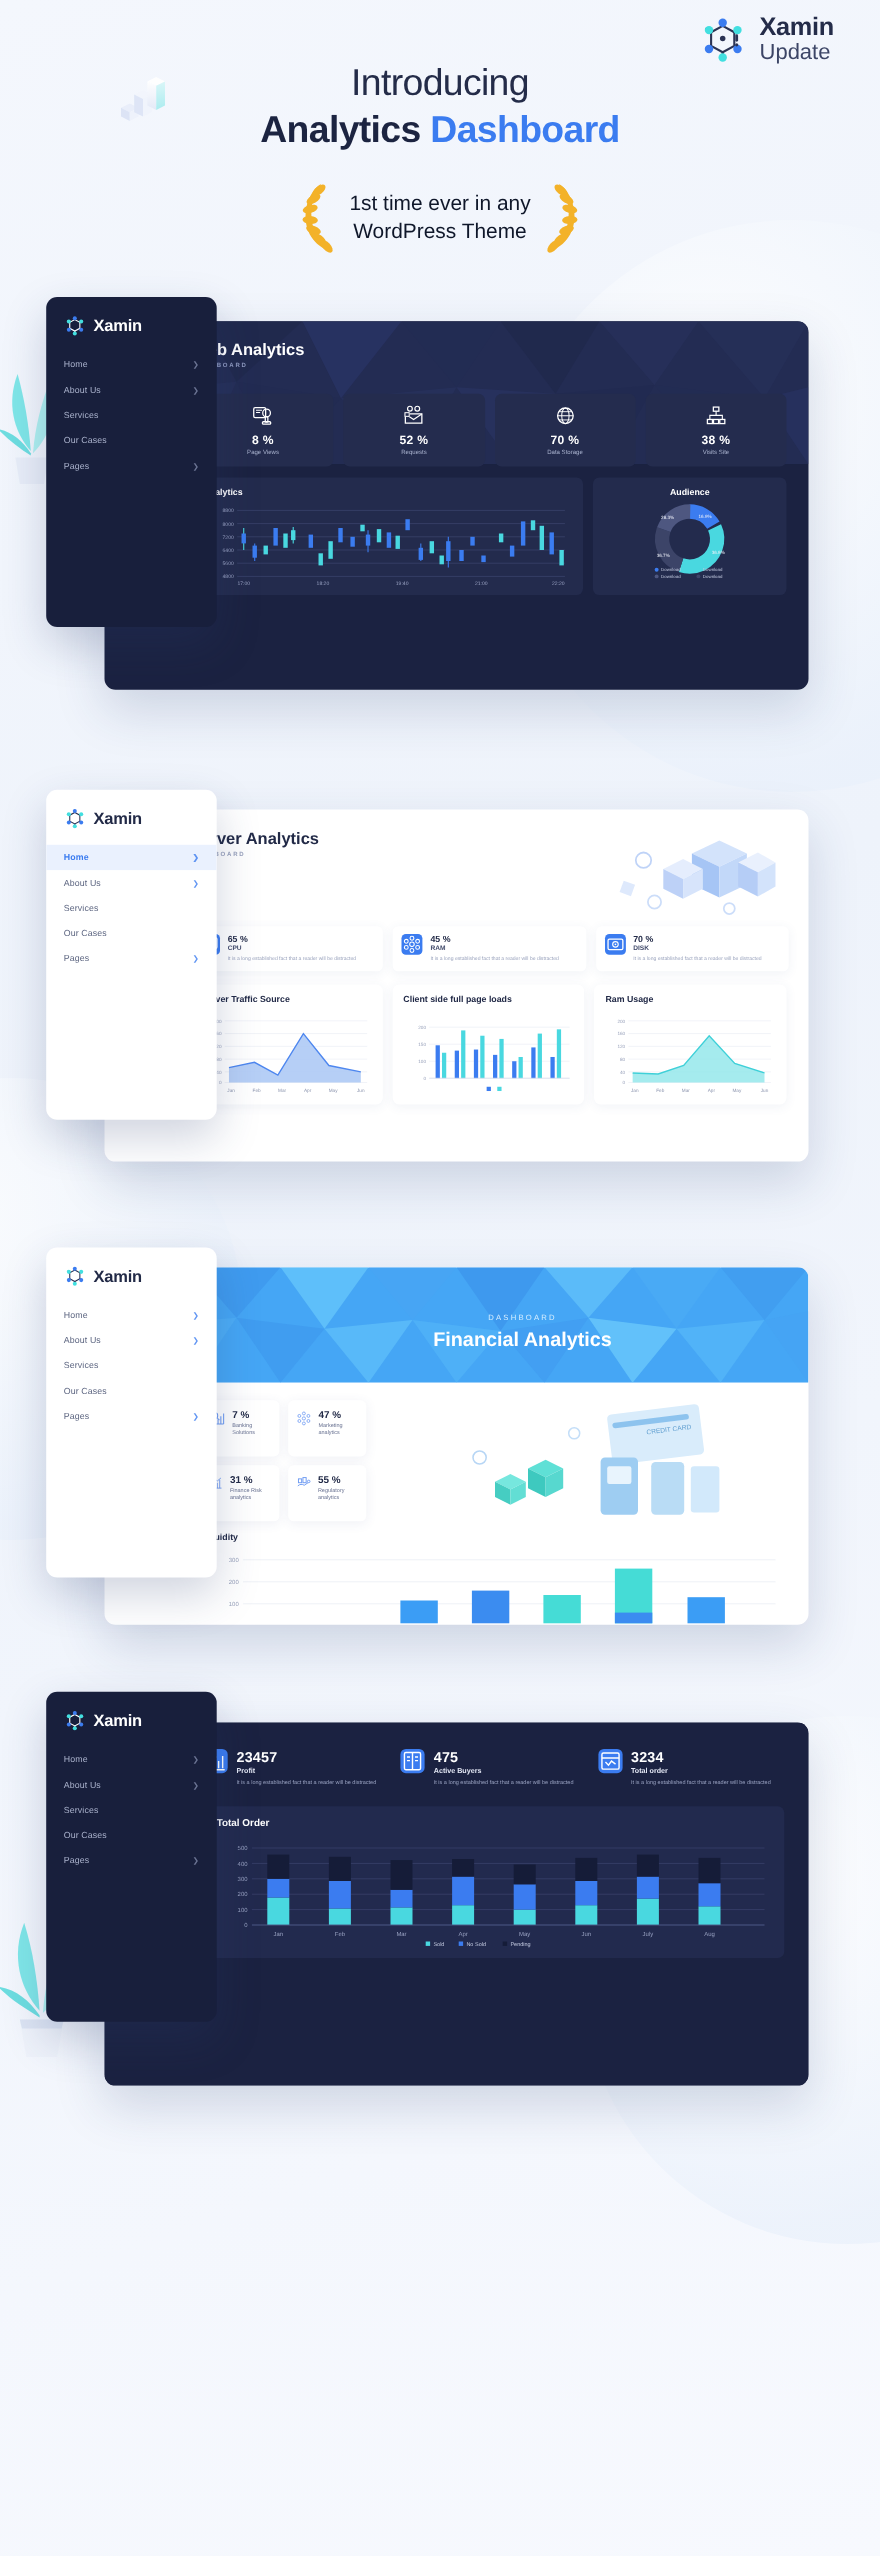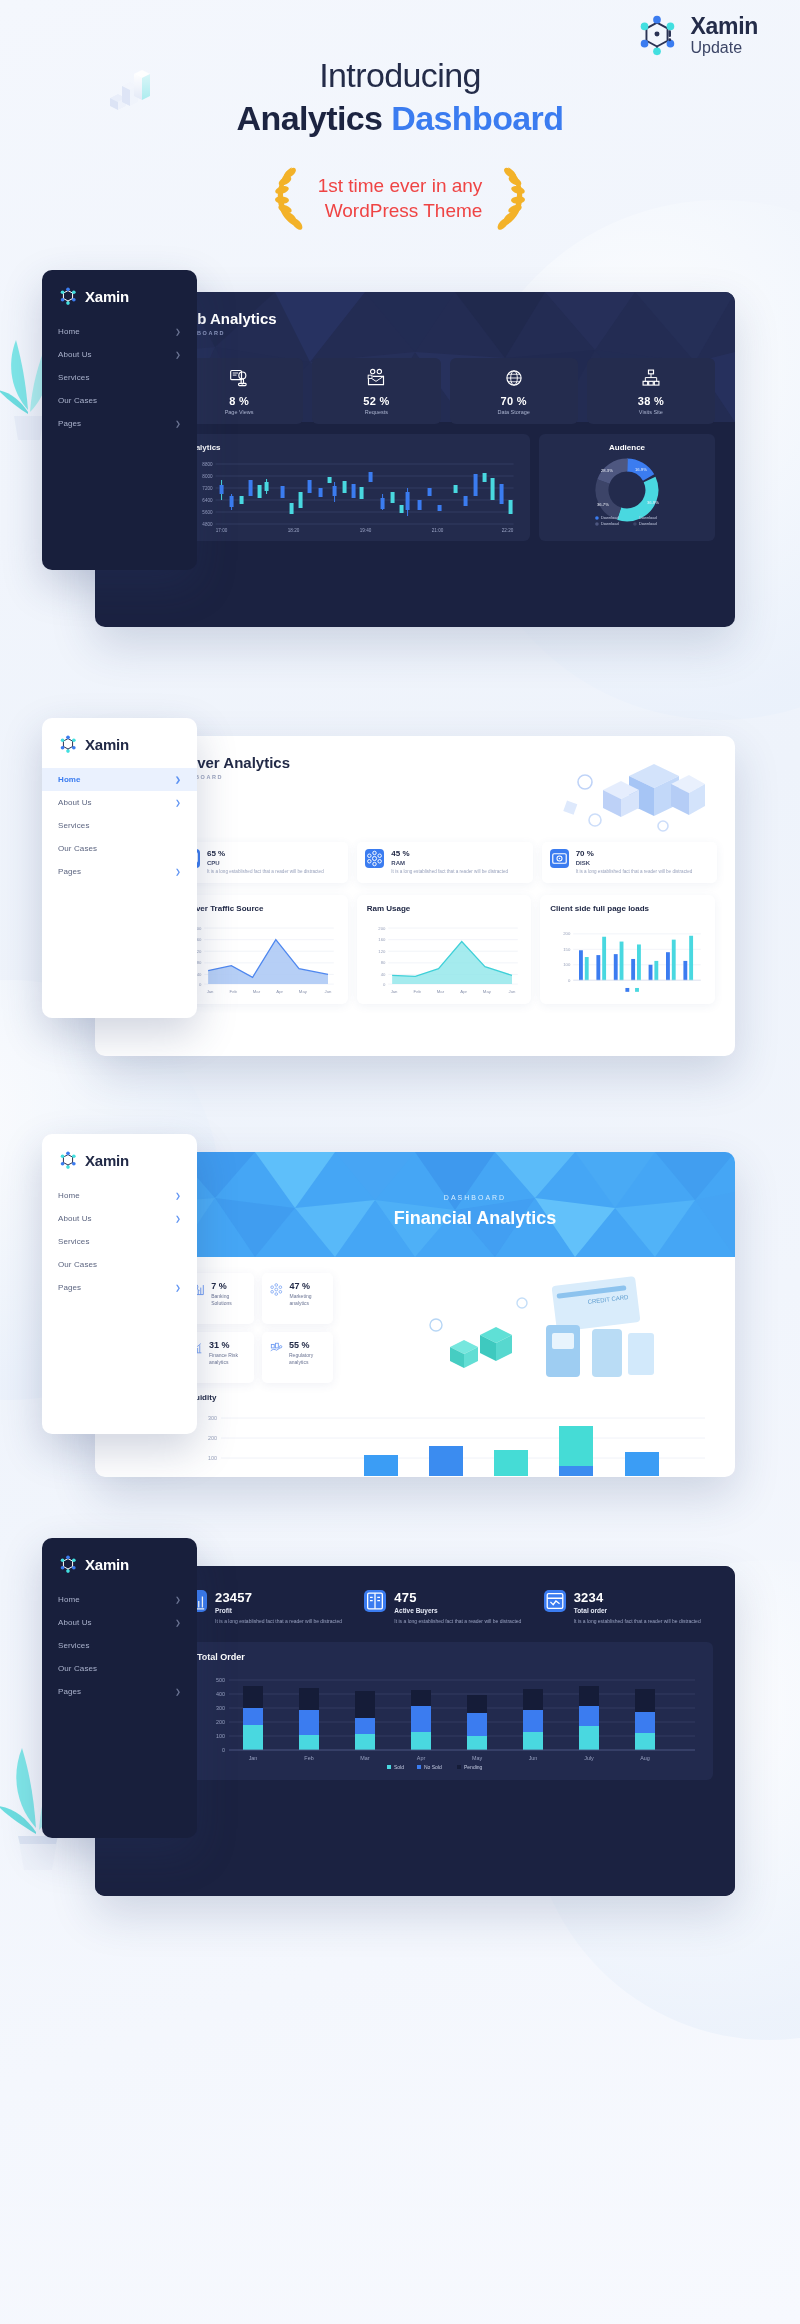--- a/index.html
+++ b/index.html
@@ -25,37 +25,37 @@
 
   
   .hero { position: relative; padding-top: 18px; }
   .brand {
     position: absolute; right: 42px; top: 12px;
     display: flex; align-items: center; gap: 10px;
   }
   .brand-logo { width: 46px; height: 46px; }
   .brand-text { line-height: 1.05; }
   .brand-name { font-size: 23px; font-weight: 700; letter-spacing: -.3px; color: #242c49; }
-  .brand-sub { font-size: 16px; color: #3c4566; font-weight: 400; margin-top: 2px; }
+  .brand-sub { font-size: 20px; color: #3c4566; font-weight: 400; margin-top: 2px; }
 
   .hero-bars { position: absolute; left: 104px; top: 58px; width: 62px; height: 56px; }
 
   .hero-title { text-align: center; padding-top: 38px; }
   .hero-line1 { font-size: 34px; font-weight: 400; color: #242c49; letter-spacing: -.6px; }
   .hero-line2 { font-size: 34px; font-weight: 700; letter-spacing: -.6px; margin-top: 4px; }
   .hl-dark { color: #1c2441; }
   .hl-blue { color: #3b7cf0; }
 
   .wreath-row {
     display: flex; align-items: center; justify-content: center;
     gap: 6px; margin-top: 26px;
   }
   .wreath { width: 44px; height: 68px; flex: none; }
   .wreath-flip { transform: scaleX(-1); }
-  .wreath-text { font-size: 19px; line-height: 1.32; color: #ef4444; text-align: right; font-weight: 400; }
+  .wreath-text { font-size: 19px; line-height: 1.32; color: #0f172a; text-align: center; font-weight: 400; }
 
   
   .section { position: relative; margin-top: 38px; }
 
   .panel {
     position: absolute; border-radius: 10px; overflow: hidden;
     box-shadow: 0 18px 45px rgba(40,60,110,.18);
   }
   .panel-dark { background: #1b2241; }
   .panel-light { background: #ffffff; }
@@ -588,52 +588,20 @@
                 <text x="52" y="75">Feb</text>
                 <text x="76" y="75">Mar</text>
               <text x="100" y="75">Apr</text>
                 <text x="124" y="75">May</text>
                 <text x="150" y="75">Jun</text>
             </g>
           </svg>
         </div>
 
         <div class="chart-card-lt" style="flex:1;">
-          <div class="chart-title ct-light">Ram Usage</div>
-          <svg width="100%" height="78" viewBox="0 0 160 78">
-            <g stroke="#eceff6" stroke-width=".7">
-              <line x1="22" y1="8" x2="156" y2="8"></line>
-                <line x1="22" y1="20" x2="156" y2="20"></line>
-              <line x1="22" y1="32" x2="156" y2="32"></line>
-                <line x1="22" y1="44" x2="156" y2="44"></line>
-              <line x1="22" y1="56" x2="156" y2="56"></line>
-                <line x1="22" y1="66" x2="156" y2="66"></line>
-            </g>
-            <g fill="#99a2bb" font-size="4.4" font-family="Liberation Sans, sans-serif" text-anchor="end">
-              <text x="19" y="9.6">200</text>
-                <text x="19" y="21.6">160</text>
-              <text x="19" y="33.6">120</text>
-                <text x="19" y="45.6">80</text>
-              <text x="19" y="57.6">40</text>
-                <text x="19" y="67.6">0</text>
-            </g>
-            <path d="M26 57 L50 58 L74 50 L98 22 L122 48 L150 57 L150 66 L26 66 Z" fill="#8ee6ea" opacity=".8"></path>
-            <path d="M26 57 L50 58 L74 50 L98 22 L122 48 L150 57" fill="none" stroke="#3fd0d8" stroke-width="1.3"></path>
-            <g fill="#8b94ae" font-size="4.4" font-family="Liberation Sans, sans-serif" text-anchor="middle">
-              <text x="28" y="75">Jan</text>
-                <text x="52" y="75">Feb</text>
-                <text x="76" y="75">Mar</text>
-              <text x="100" y="75">Apr</text>
-                <text x="124" y="75">May</text>
-                <text x="150" y="75">Jun</text>
-            </g>
-          </svg>
-        </div>
-
-        <div class="chart-card-lt" style="flex:1;">
           <div class="chart-title ct-light">Client side full page loads</div>
           <svg width="100%" height="78" viewBox="0 0 160 78">
             <g stroke="#eceff6" stroke-width=".7">
               <line x1="24" y1="14" x2="156" y2="14"></line>
                 <line x1="24" y1="30" x2="156" y2="30"></line>
               <line x1="24" y1="46" x2="156" y2="46"></line>
                 <line x1="24" y1="62" x2="156" y2="62"></line>
             </g>
             <g fill="#99a2bb" font-size="4.4" font-family="Liberation Sans, sans-serif" text-anchor="end">
               <text x="21" y="15.6">200</text>
@@ -653,20 +621,52 @@
               <rect x="102" y="46" width="4" height="16" fill="#3b7cf0"></rect>
                 <rect x="108" y="42" width="4" height="20" fill="#49d8e0"></rect>
               <rect x="120" y="33" width="4" height="29" fill="#3b7cf0"></rect>
                 <rect x="126" y="20" width="4" height="42" fill="#49d8e0"></rect>
               <rect x="138" y="42" width="4" height="20" fill="#3b7cf0"></rect>
                 <rect x="144" y="16" width="4" height="46" fill="#49d8e0"></rect>
             </g>
             <line x1="24" y1="62" x2="156" y2="62" stroke="#dde2ee" stroke-width=".8"></line>
             <rect x="78" y="70" width="4" height="4" fill="#3b7cf0"></rect>
             <rect x="88" y="70" width="4" height="4" fill="#49d8e0"></rect>
+          </svg>
+        </div>
+
+        <div class="chart-card-lt" style="flex:1;">
+          <div class="chart-title ct-light">Ram Usage</div>
+          <svg width="100%" height="78" viewBox="0 0 160 78">
+            <g stroke="#eceff6" stroke-width=".7">
+              <line x1="22" y1="8" x2="156" y2="8"></line>
+                <line x1="22" y1="20" x2="156" y2="20"></line>
+              <line x1="22" y1="32" x2="156" y2="32"></line>
+                <line x1="22" y1="44" x2="156" y2="44"></line>
+              <line x1="22" y1="56" x2="156" y2="56"></line>
+                <line x1="22" y1="66" x2="156" y2="66"></line>
+            </g>
+            <g fill="#99a2bb" font-size="4.4" font-family="Liberation Sans, sans-serif" text-anchor="end">
+              <text x="19" y="9.6">200</text>
+                <text x="19" y="21.6">160</text>
+              <text x="19" y="33.6">120</text>
+                <text x="19" y="45.6">80</text>
+              <text x="19" y="57.6">40</text>
+                <text x="19" y="67.6">0</text>
+            </g>
+            <path d="M26 57 L50 58 L74 50 L98 22 L122 48 L150 57 L150 66 L26 66 Z" fill="#8ee6ea" opacity=".8"></path>
+            <path d="M26 57 L50 58 L74 50 L98 22 L122 48 L150 57" fill="none" stroke="#3fd0d8" stroke-width="1.3"></path>
+            <g fill="#8b94ae" font-size="4.4" font-family="Liberation Sans, sans-serif" text-anchor="middle">
+              <text x="28" y="75">Jan</text>
+                <text x="52" y="75">Feb</text>
+                <text x="76" y="75">Mar</text>
+              <text x="100" y="75">Apr</text>
+                <text x="124" y="75">May</text>
+                <text x="150" y="75">Jun</text>
+            </g>
           </svg>
         </div>
       </div>
     </div>
 
     <div class="sidebar sidebar-light" style="left:42px; top:0; width:155px; height:300px;">
       <div class="sb-head">
         <svg class="sb-logo" viewBox="0 0 48 48">
           <g stroke="#2b3354" stroke-width="2.4" fill="none">
             <path d="M24 11 L35 17 L35 30 L24 36 L13 30 L13 17 Z"></path>

